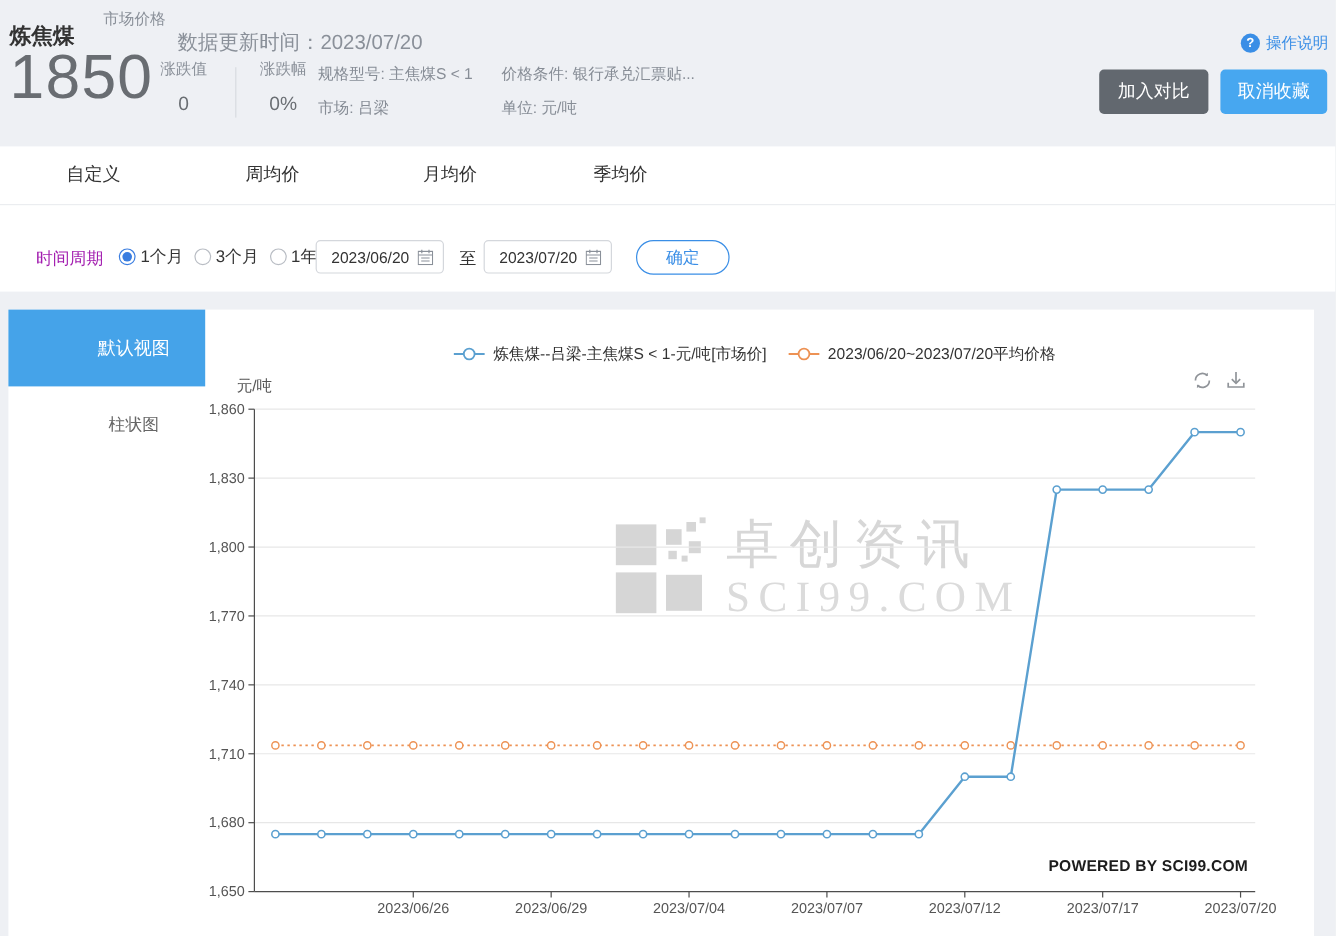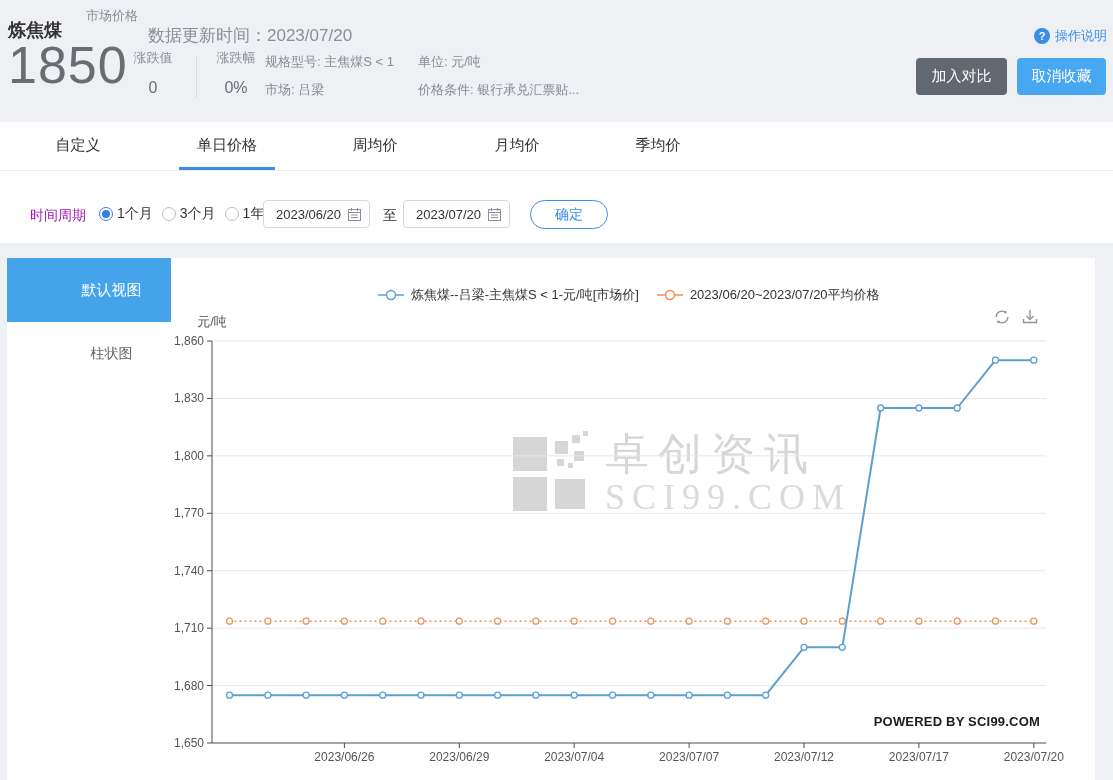--- a/index.html
+++ b/index.html
@@ -87,32 +87,31 @@
     <div class="h-col" style="left:211px;top:49px;width:50px;">
       <span class="lbl">涨跌幅</span>
       <span class="val">0%</span>
     </div>
 
     <div class="h-meta" style="left:265px;top:48px;">
       <div class="row"><span>规格型号:</span> <span>主焦煤S &lt; 1</span></div>
       <div class="row"><span>市场:</span> <span>吕梁</span></div>
     </div>
     <div class="h-meta" style="left:418px;top:48px;">
+      <div class="row"><span>价格条件:</span> <span>银行承兑汇票贴...</span></div>
       <div class="row"><span>单位:</span> <span>元/吨</span></div>
-      <div class="row"><span>价格条件:</span> <span>银行承兑汇票贴...</span></div>
     </div>
 
     <div class="btn btn-gray">加入对比</div>
     <div class="btn btn-blue">取消收藏</div>
   </div>
 
   <div class="tabcard">
     <div class="tabs">
       <div class="tab">自定义</div>
-      <div class="tab active">单日价格</div>
       <div class="tab">周均价</div>
       <div class="tab">月均价</div>
       <div class="tab">季均价</div>
     </div>
 
     <div class="f-label">时间周期</div>
     <div class="radios">
       <div class="radio-item">
         <span class="radio sel"></span>
         <span>1个月</span>

